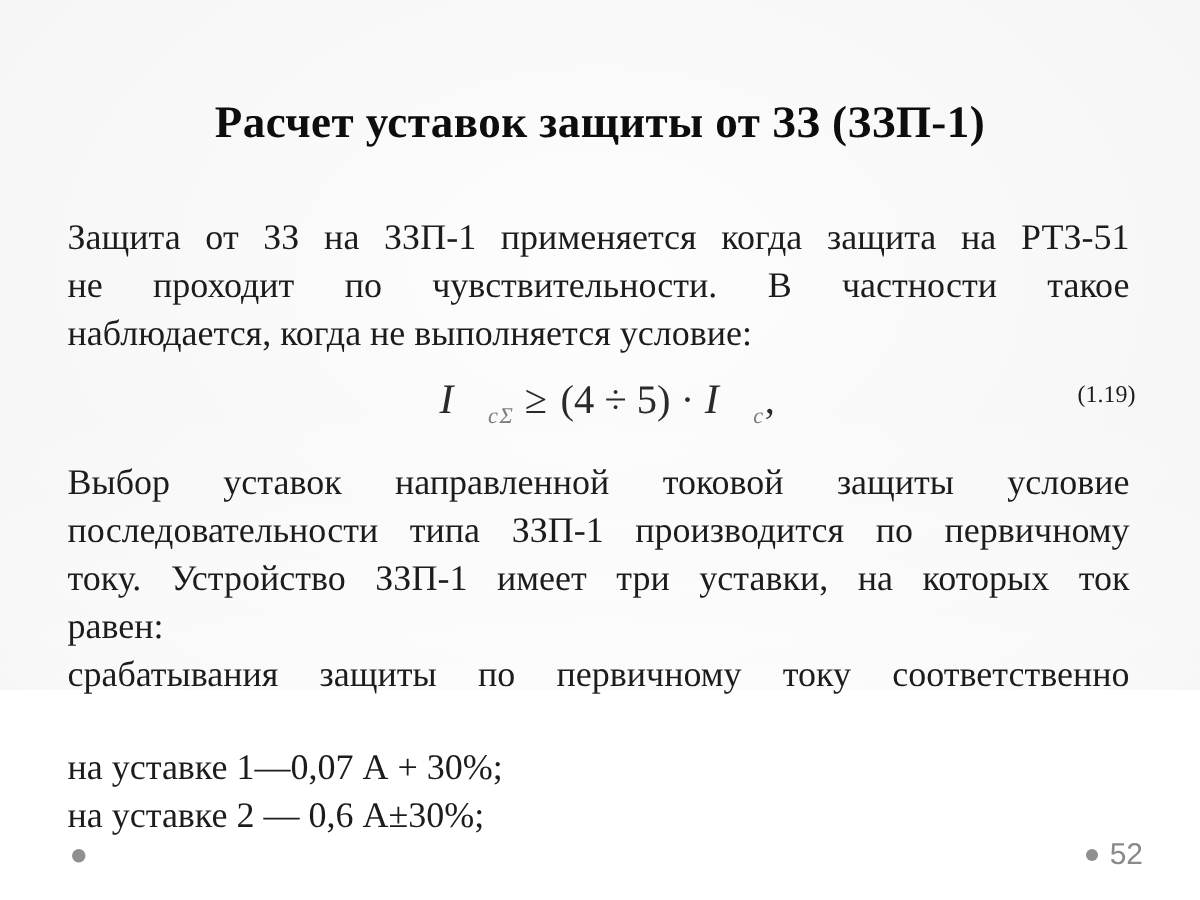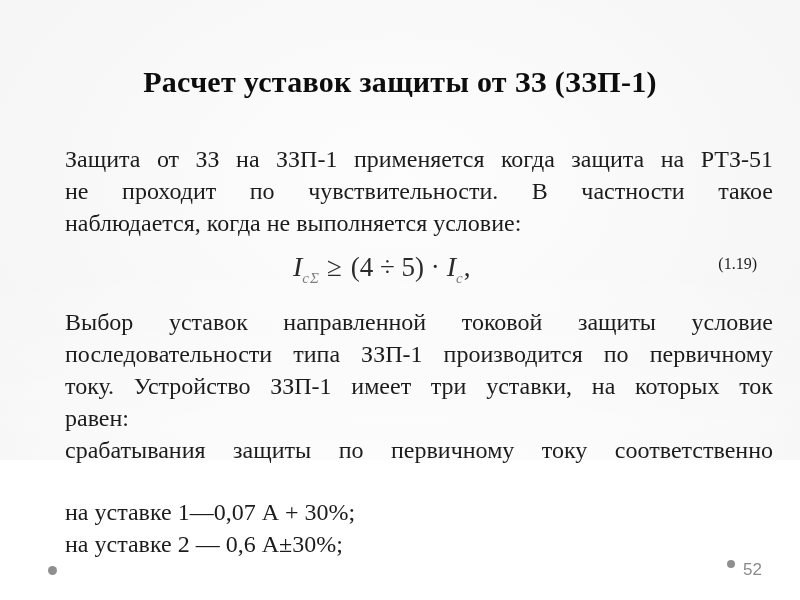--- a/index.html
+++ b/index.html
@@ -32,21 +32,20 @@
     color: #0d0d0d;
     letter-spacing: 0.3px;
   }
   .textblock {
     position: absolute;
     left: 45px;
     width: 708px;
     font-size: 24px;
     line-height: 32px;
     color: #1c1c1c;
-    margin-left: 20px;
   }
   .p1 { top: 143px; }
   .p2 { top: 306px; }
   .settings { top: 496px; }
   .line { text-align: left; }
   .line.just {
     text-align: justify;
     text-align-last: justify;
   }
   .formula-row {
@@ -67,20 +66,21 @@
   .f-var {
     font-style: italic;
     font-size: 28px;
   }
   .f-sub {
     font-style: italic;
     font-size: 15px;
     color: #7d7d7d;
     vertical-align: -7px;
     letter-spacing: 1px;
+    margin-left: 23px;
   }
   .f-gap { margin-left: 7px; }
   .f-rel {
     font-style: normal;
     margin: 0 9px 0 7px;
   }
   .eq-num {
     position: absolute;
     right: 0;
     top: 6px;
@@ -96,25 +96,25 @@
   }
   .footer-dot.left-dot {
     left: 48px;
     top: 566px;
   }
   .footer-page {
     position: absolute;
     right: 38px;
     top: 560px;
     display: flex;
-    align-items: flex-start;
+    align-items: center;
     gap: 8px;
     color: #8a8a8a;
     font-family: "Liberation Sans", sans-serif;
-    font-size: 17px;
+    font-size: 20px;
     line-height: 20px;
   }
   .footer-page .page-dot {
     width: 8px;
     height: 8px;
     border-radius: 50%;
     background: #8f8f8f;
     flex: 0 0 auto;
   }
 </style>

